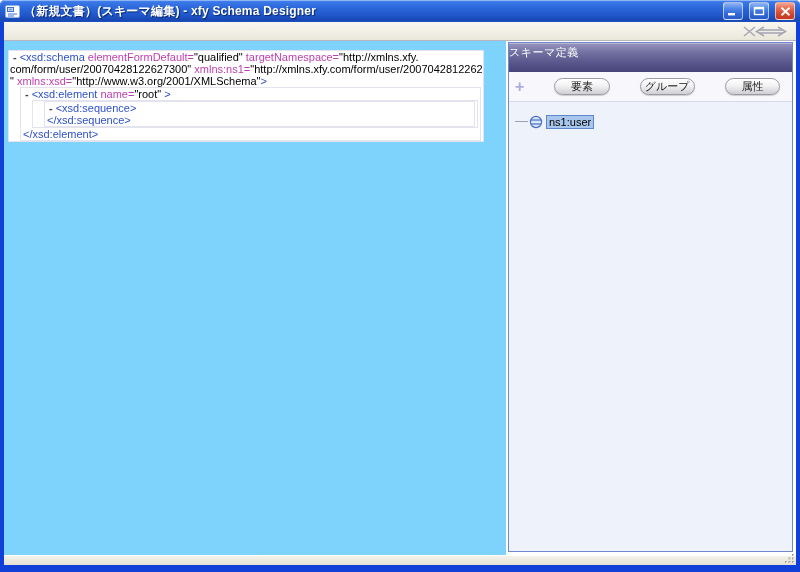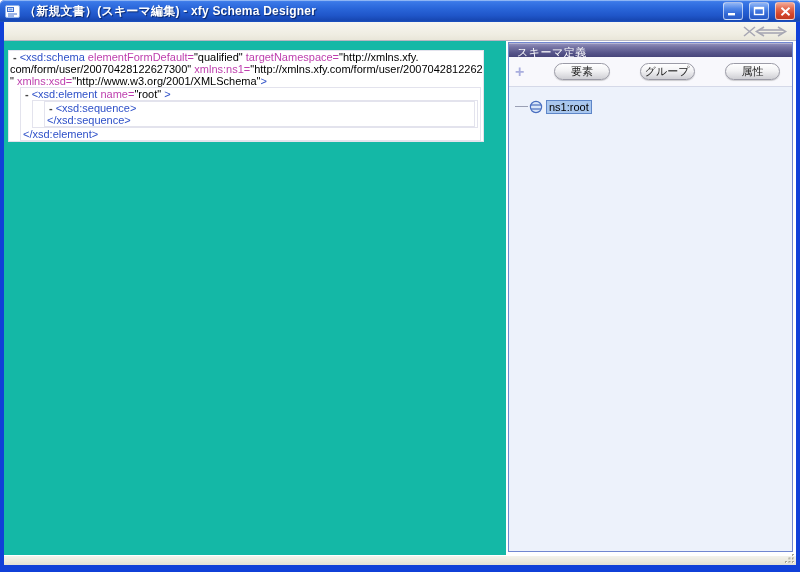--- a/index.html
+++ b/index.html
@@ -27,37 +27,37 @@
     background:linear-gradient(180deg,#F8F6F0 0%,#EFEDE2 70%,#E9E6D9 100%);
     border-bottom:1px solid #B6B6C2;display:flex;align-items:center;font-size:12px;color:#1a1a1a;}
   .menu-items{display:flex;align-items:center;height:100%;}
   .menu-item{padding:0 8px;line-height:18px;white-space:nowrap;}
   .menu-logo{margin-left:auto;margin-right:8px;opacity:.85;}
 
   
   .content{position:absolute;left:4px;top:41px;right:4px;bottom:17px;background:#fff;}
 
   
-  .xml-view{position:absolute;left:0;top:0;width:502px;bottom:0;background:#14b8a6;
+  .xml-view{position:absolute;left:0;top:0;width:502px;bottom:0;background:#7dd3fc;
     padding:9px 0 0 4px;font-size:11px;line-height:12px;}
   .xml-box{border:1px solid #E3E3ED;background:#fff;}
   .xml-view>.xml-box{width:476px;}
   .xml-box .xml-box{margin-left:11px;margin-right:2px;}
   .xml-line{white-space:pre;padding-left:4px;overflow:hidden;}
   .xml-line.wrap{padding-left:1px;}
   .xml-line.close{padding-left:2px;}
   .tk-m{color:var(--c-marker,#444);font-weight:bold;margin-right:3px;cursor:pointer;}
   .tk-t{color:var(--c-tag,#2E50C8);}
   .tk-a{color:var(--c-attr,#BE3FAE);}
   .tk-v{color:var(--c-value,#000);}
 
   
   .panel{position:absolute;left:504px;top:1px;width:285px;height:510px;
     border:1px solid #7187D0;background:#EDF2FB;display:flex;flex-direction:column;}
-  .panel-header{height:14px;flex:0 0 auto;color:#fff;font-size:11px;line-height:19px;padding-left:8px;
+  .panel-header{height:29px;flex:0 0 auto;color:#fff;font-size:11px;line-height:19px;
     background:linear-gradient(180deg,#9896C0 0%,#7573A3 30%,#57558A 70%,#47457A 100%);
     box-shadow:inset 0 1px 0 rgba(255,255,255,.3);letter-spacing:.5px;}
   .panel-toolbar{height:30px;flex:0 0 auto;background:#F8F8FC;border-bottom:1px solid #D5D9E8;
     display:flex;align-items:center;padding:0 12px 0 6px;gap:13px;}
   .plus{color:#A9AEDE;font-size:16px;font-weight:bold;line-height:16px;flex:0 0 auto;}
   .pill{flex:1;height:17px;border-radius:9px;border:1px solid #9B9BA6;
     background:linear-gradient(180deg,#FFFFFF 0%,#F2F2F4 45%,#DDDDE1 78%,#CFCFD4 100%);
     font-family:inherit;font-size:11px;color:#222;box-shadow:0 1px 1px rgba(0,0,0,.18);cursor:default;margin-left:17px;}
   .panel-body{flex:1;padding:12px 0 0 6px;}
   .tree-row{display:flex;align-items:center;height:15px;}
@@ -144,21 +144,21 @@
           <button class="pill">属性</button>
         </div>
       <div class="panel-body">
         <div class="tree-row">
           <span class="connector"></span>
           <svg class="node-icon" width="14" height="14" viewBox="0 0 14 14">
             <circle cx="7" cy="7" r="5.6" fill="#D9E6F8" stroke="#4A6FC0" stroke-width="1.2"></circle>
             <line x1="2" y1="5" x2="12" y2="5" stroke="#4A6FC0" stroke-width="1.2"></line>
             <line x1="2" y1="9" x2="12" y2="9" stroke="#4A6FC0" stroke-width="1.2"></line>
           </svg>
-          <span class="tree-label">ns1:root</span>
+          <span class="tree-label">ns1:user</span>
         </div>
       </div>
     </div>
 
   </div>
 
   <div class="statusbar">
     <svg class="grip" width="12" height="10" viewBox="0 0 12 10">
       <g fill="#A6A494">
         <rect x="9" y="7" width="2" height="2"></rect>

